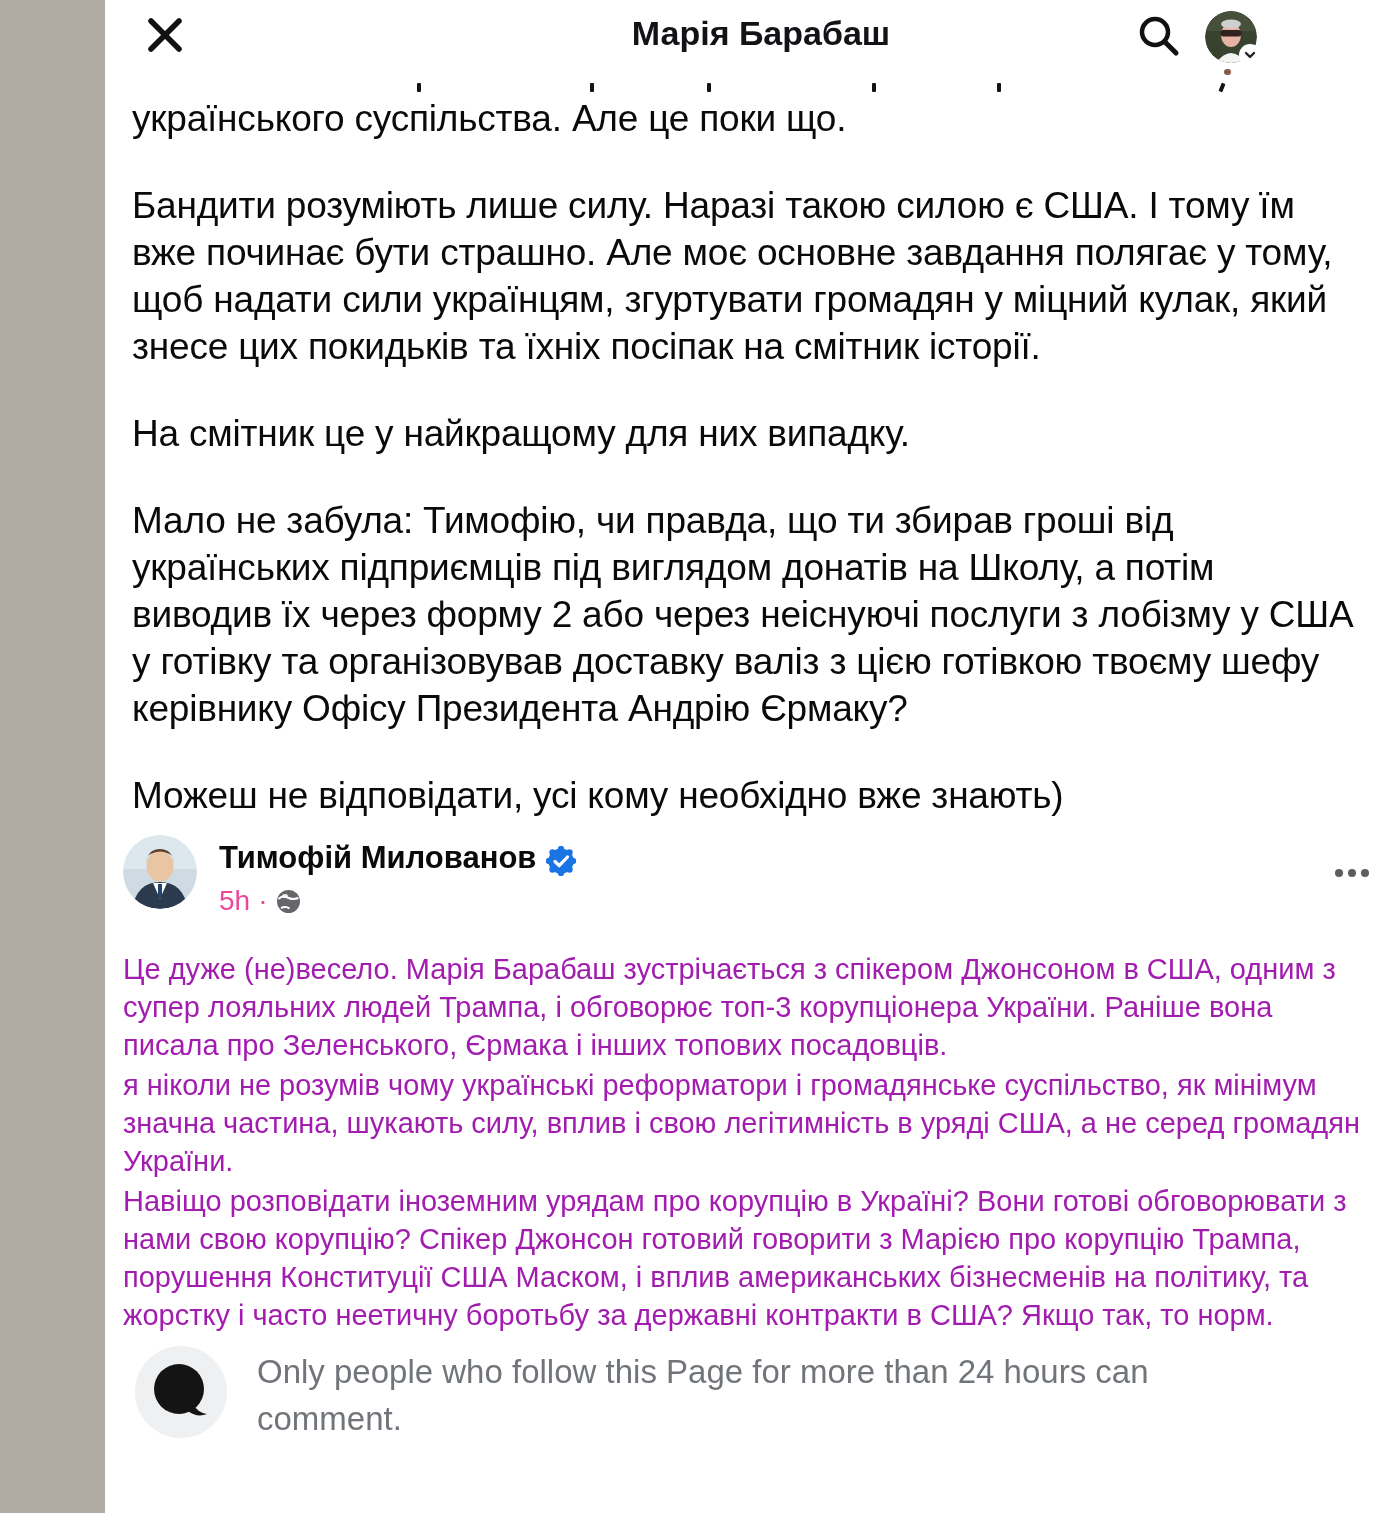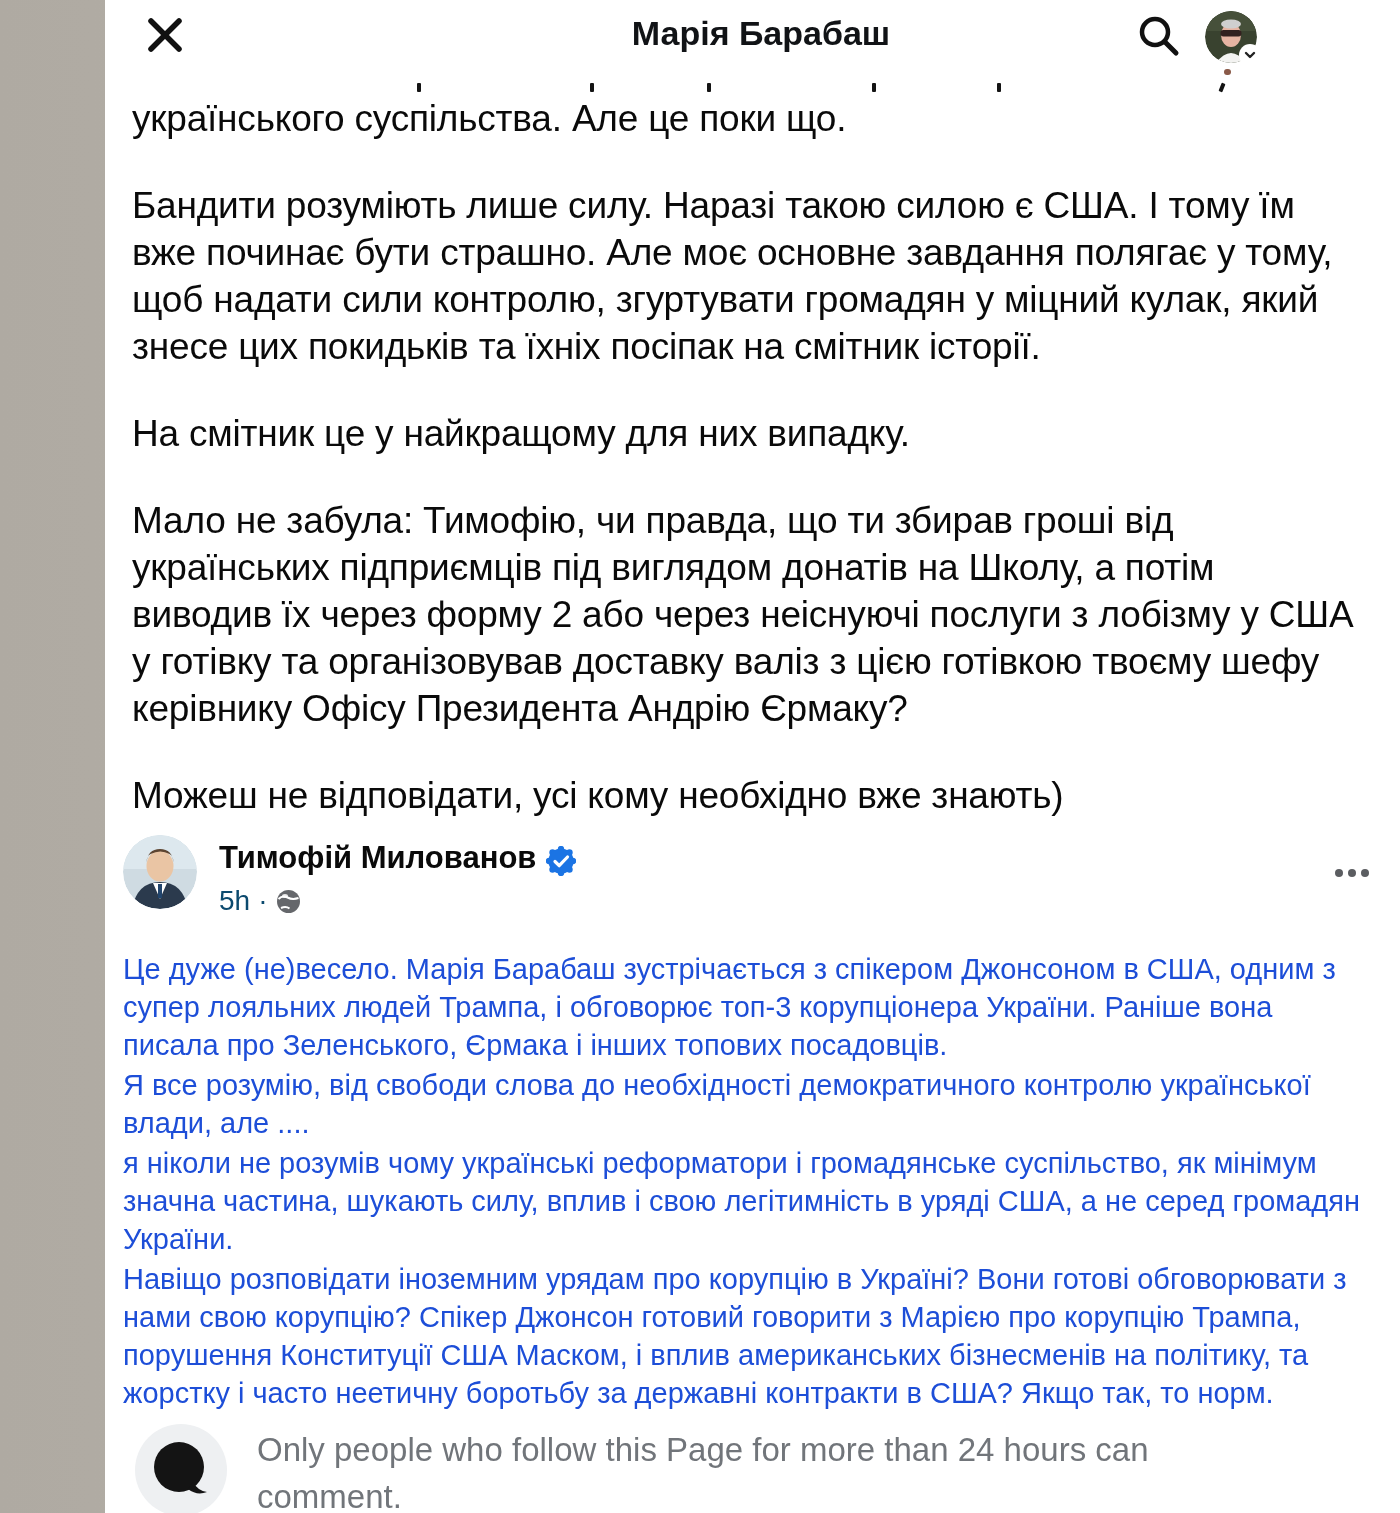--- a/index.html
+++ b/index.html
@@ -57,28 +57,28 @@
 
   
   .embed { padding:0 44px 0 18px; margin-top:16px; }
   .embed-header { display:flex; align-items:flex-start; position:relative; }
   .embed-avatar { width:74px; height:74px; border-radius:50%; flex:0 0 74px; cursor:pointer; }
   .embed-avatar svg { display:block; border-radius:50%; }
   .embed-id { margin-left:22px; padding-top:5px; }
   .author-row { display:flex; align-items:flex-end; gap:10px; }
   .author-name { font-size:31px; font-weight:700; color:#0a0a0a; cursor:pointer; }
   .embed-meta { margin-top:9px; display:flex; align-items:center; gap:8px;
-                font-size:28px; color:#0c4a6e; }
+                font-size:28px; color:#ec4899; }
   .more-btn {
     margin-left:auto; margin-top:30px;
     border:none; background:none; padding:4px; cursor:pointer;
     display:flex; gap:5px;
   }
   .more-btn i { width:8px; height:8px; border-radius:50%; background:#5b5d61; display:block; }
-  .embed-body { margin-top:33px; color:#1d4ed8; }
+  .embed-body { margin-top:33px; color:#a21caf; }
   .embed-body p { margin:0 0 2px 0; font-size:29px; line-height:38px; }
 
   
   .comment-notice {
     margin-top:12px; padding:0 60px 0 30px;
     display:flex; align-items:flex-start;
   }
   .notice-icon { flex:0 0 92px; width:92px; height:92px; }
   .notice-text {
     margin:2px 0 0 30px;
@@ -142,21 +142,21 @@
     <div class="clipped-line">
       <i class="frag" style="left:285px"></i>
       <i class="frag" style="left:458px"></i>
       <i class="frag" style="left:575px"></i>
       <i class="frag" style="left:740px"></i>
       <i class="frag" style="left:865px"></i>
       <i class="frag" style="left:1088px; transform:rotate(22deg)"></i>
       <i class="frag" style="left:1092px; bottom:20px; width:7px; height:6px; background:#8a5a49; border-radius:3px"></i>
     </div>
     <p>українського суспільства. Але це поки що.</p>
-    <p>Бандити розуміють лише силу. Наразі такою силою є США. І тому їм вже починає бути страшно. Але моє основне завдання полягає у тому, щоб надати сили контролю, згуртувати громадян у міцний кулак, який знесе цих покидьків та їхніх посіпак на смітник історії.</p>
+    <p>Бандити розуміють лише силу. Наразі такою силою є США. І тому їм вже починає бути страшно. Але моє основне завдання полягає у тому, щоб надати сили українцям, згуртувати громадян у міцний кулак, який знесе цих покидьків та їхніх посіпак на смітник історії.</p>
     <p>На смітник це у найкращому для них випадку.</p>
     <p>Мало не забула: Тимофію, чи правда, що ти збирав гроші від українських підприємців під виглядом донатів на Школу, а потім виводив їх через форму 2 або через неіснуючі послуги з лобізму у США у готівку та організовував доставку валіз з цією готівкою твоєму шефу керівнику Офісу Президента Андрію Єрмаку?</p>
     <p>Можеш не відповідати, усі кому необхідно вже знають)</p>
   </section>
 
   <section class="embed">
     <div class="embed-header">
       <div class="embed-avatar">
         <svg width="74" height="74" viewBox="0 0 74 74">
           <defs>
@@ -210,21 +210,20 @@
       </div>
       <button class="more-btn" aria-label="More options">
         <i></i>
           <i></i>
           <i></i>
       </button>
     </div>
 
     <div class="embed-body">
       <p>Це дуже (не)весело. Марія Барабаш зустрічається з спікером Джонсоном в США, одним з супер лояльних людей Трампа, і обговорює топ-3 корупціонера України. Раніше вона писала про Зеленського, Єрмака і інших топових посадовців.</p>
-      <p>Я все розумію, від свободи слова до необхідності демократичного контролю української влади, але ....</p>
       <p>я ніколи не розумів чому українські реформатори і громадянське суспільство, як мінімум значна частина, шукають силу, вплив і свою легітимність в уряді США, а не серед громадян України.</p>
       <p>Навіщо розповідати іноземним урядам про корупцію в Україні? Вони готові обговорювати з нами свою корупцію? Спікер Джонсон готовий говорити з Марією про корупцію Трампа, порушення Конституції США Маском, і вплив американських бізнесменів на політику, та жорстку і часто неетичну боротьбу за державні контракти в США? Якщо так, то норм.</p>
     </div>
   </section>
 
   <footer class="comment-notice">
     <div class="notice-icon">
       <svg width="92" height="92" viewBox="0 0 92 92">
         <circle cx="46" cy="46" r="46" fill="#eef0f2"></circle>
         <circle cx="44" cy="43" r="25" fill="#141414"></circle>

